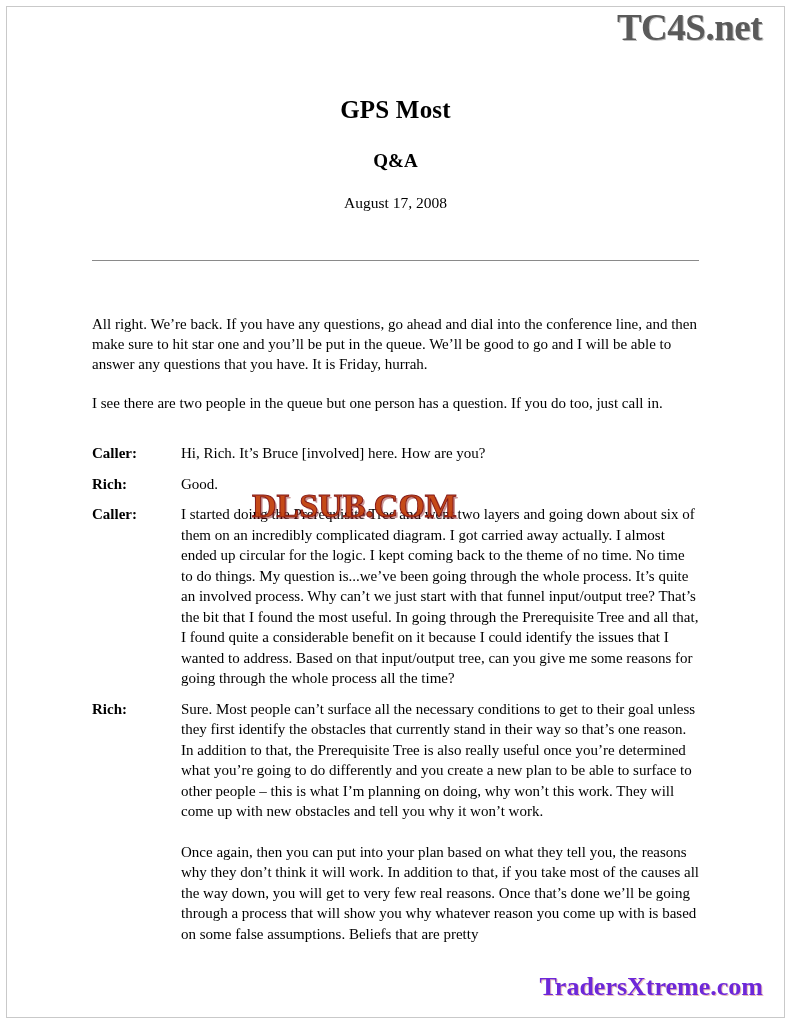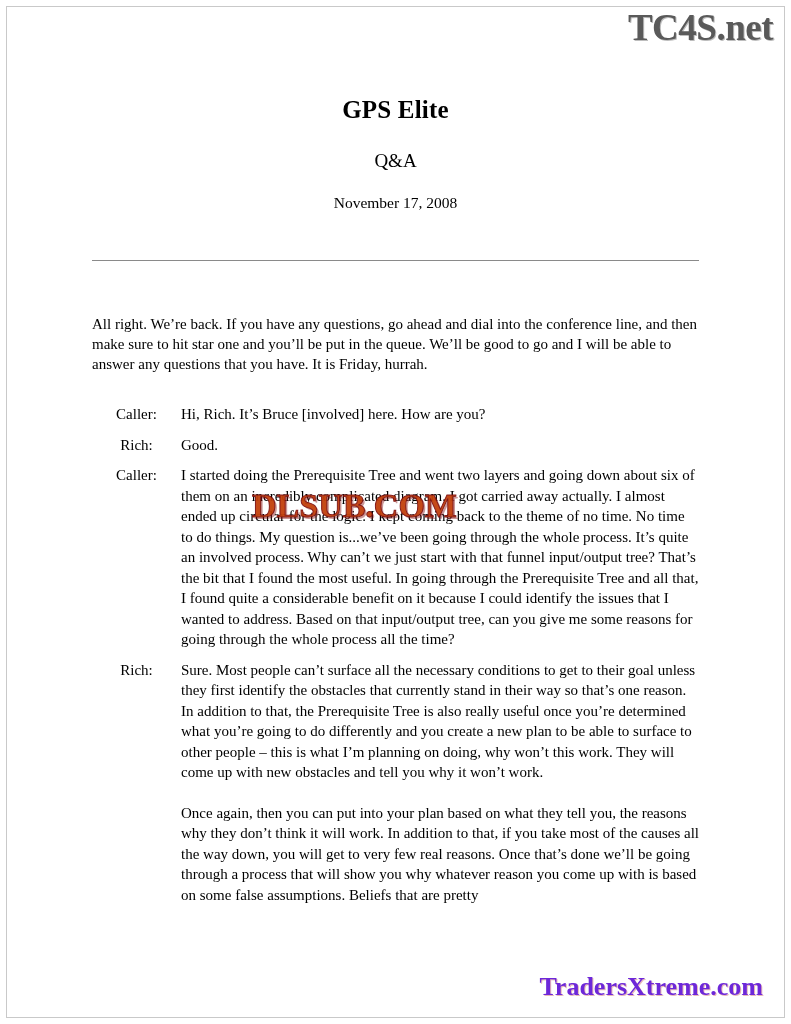--- a/index.html
+++ b/index.html
@@ -27,21 +27,21 @@
     top: 6px;
     right: 6px;
     bottom: 6px;
     border: 1px solid #c9c9c9;
     pointer-events: none;
   }
 
   
   .wm-top {
     position: absolute;
-    right: 18px;
+    right: 29px;
     top: 6px;
     font-family: "Liberation Serif", serif;
     font-weight: bold;
     font-size: 37px;
     color: #5a5a5a;
     letter-spacing: -0.5px;
     text-shadow: 1px 1px 0 #bdbdbd;
   }
 
   
@@ -81,21 +81,21 @@
   .title {
     text-align: center;
     font-size: 25px;
     font-weight: bold;
     margin-top: 96px;
     letter-spacing: 0.2px;
   }
   .subtitle {
     text-align: center;
     font-size: 19px;
-    font-weight: normal;
+    font-weight: bold;
     margin-top: 26px;
   }
   .date {
     text-align: center;
     font-size: 15.5px;
     margin-top: 22px;
   }
   .rule {
     margin-top: 48px;
     border-top: 1px solid #8a8a8a;
@@ -119,23 +119,22 @@
   .qa-row {
     display: flex;
     align-items: flex-start;
     margin-top: 10px;
   }
   .qa-row.first { margin-top: 0; }
   .speaker {
     width: 89px;
     flex: 0 0 89px;
     font-size: 15px;
-    font-weight: normal;
+    font-weight: bold;
     line-height: 20px;
-    text-align: center;
   }
   .speech {
     flex: 1 1 auto;
     font-size: 15px;
     line-height: 20.5px;
     text-align: left;
   }
   .speech p {
     margin: 0;
   }
@@ -145,26 +144,27 @@
 </style>
 </head>
 <body>
 
 <div class="page">
   <div class="page-border"></div>
 
   <div class="wm-top">TC4S.net</div>
 
   <div class="doc">
-    <div class="title">GPS Elite</div>
+    <div class="title">GPS Most</div>
     <div class="subtitle">Q&amp;A</div>
-    <div class="date">November 17, 2008</div>
+    <div class="date">August 17, 2008</div>
     <div class="rule"></div>
 
     <div class="intro">All right. We’re back. If you have any questions, go ahead and dial into the conference line, and then make sure to hit star one and you’ll be put in the queue. We’ll be good to go and I will be able to answer any questions that you have. It is Friday, hurrah.</div>
+    <div class="intro second">I see there are two people in the queue but one person has a question. If you do too, just call in.</div>
 
     <div class="qa">
 
       <div class="qa-row first">
         <div class="speaker">Caller:</div>
         <div class="speech">
           <p>Hi, Rich. It’s Bruce [involved] here. How are you?</p>
         </div>
       </div>
 

